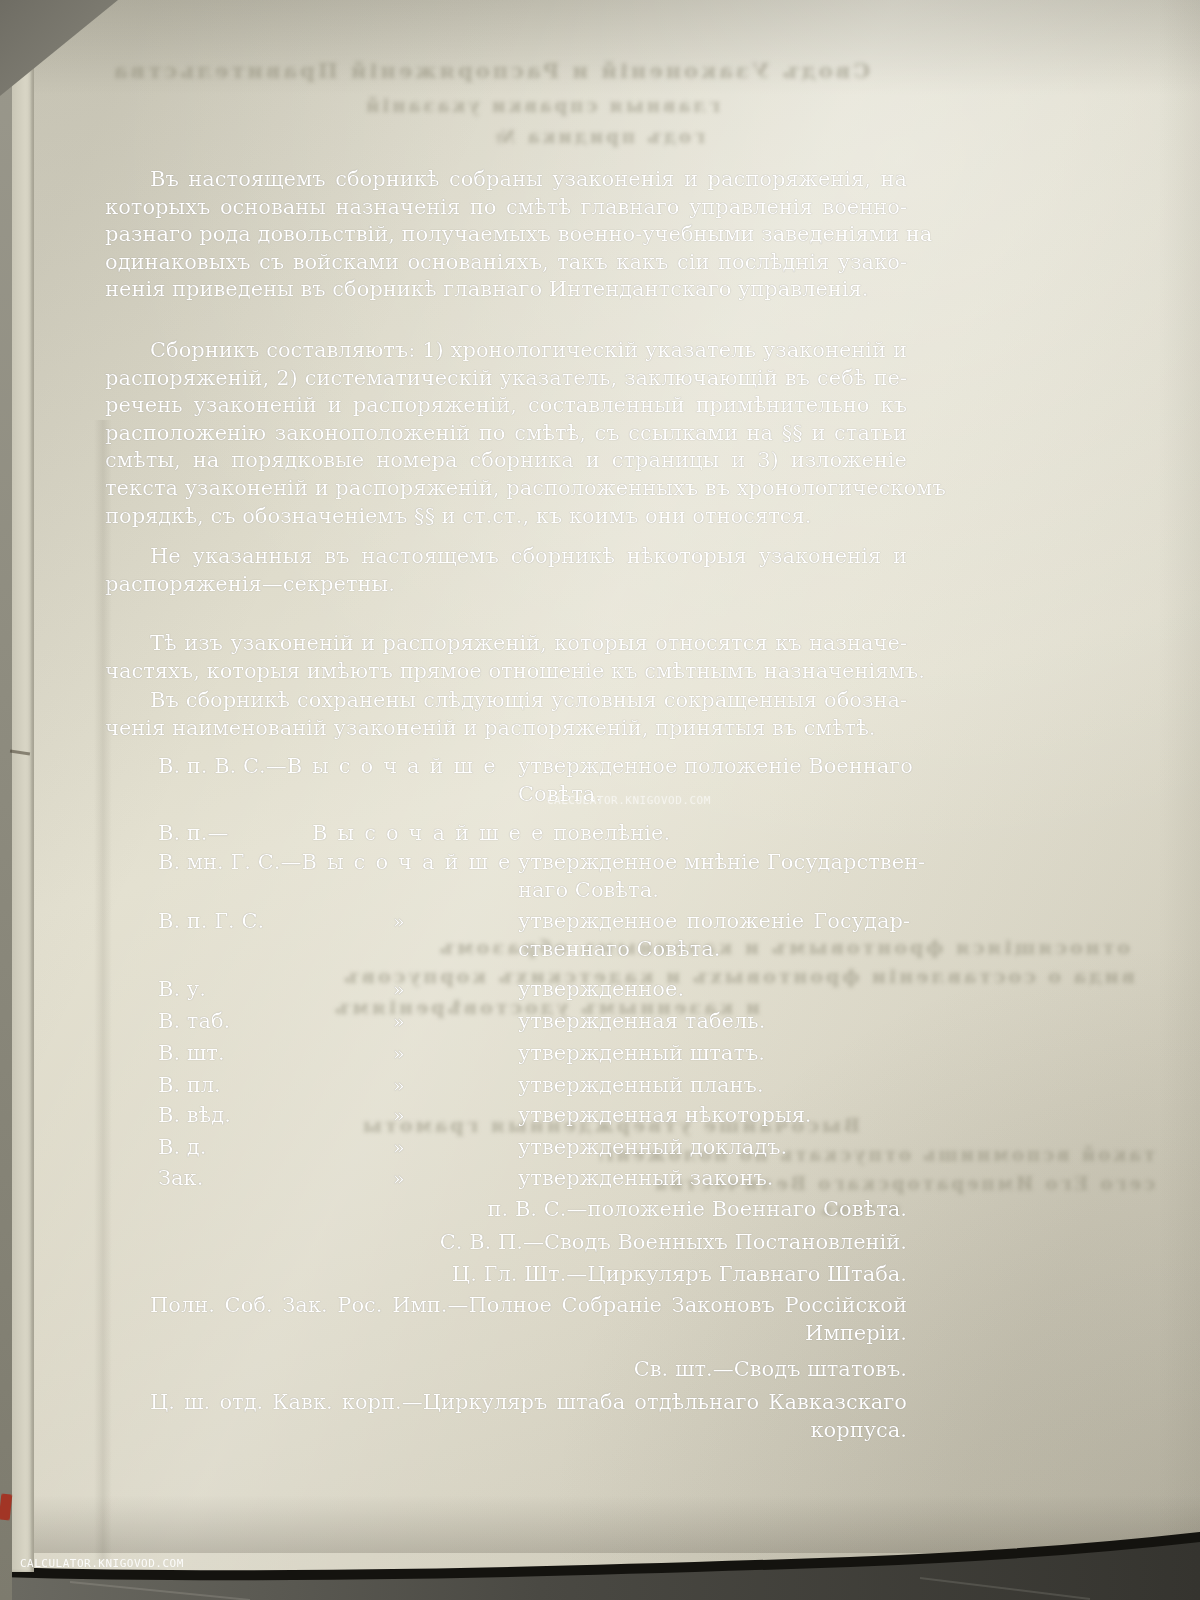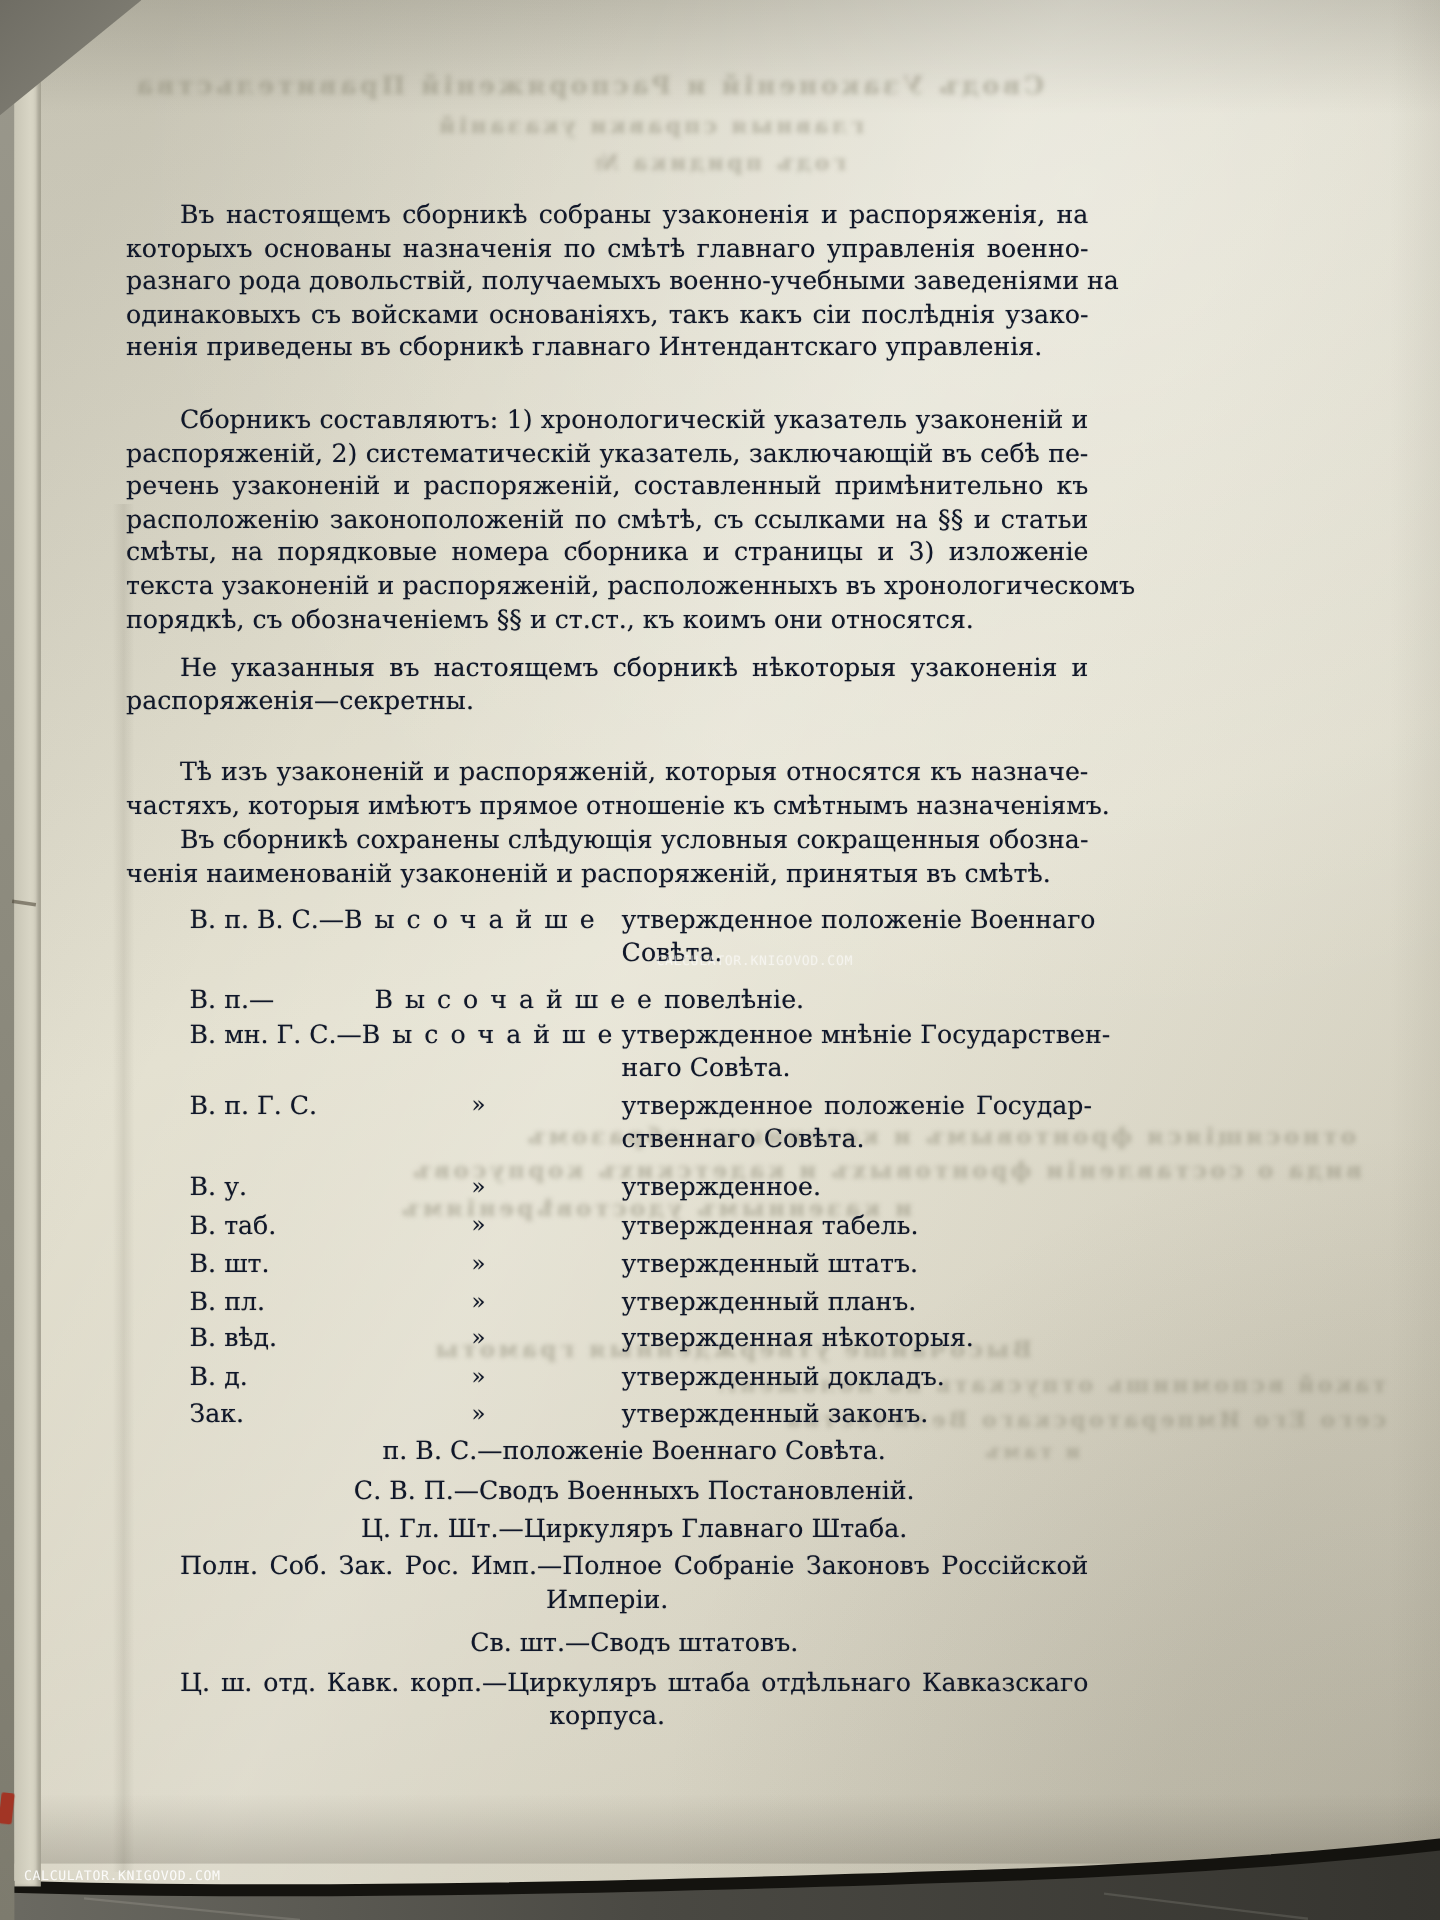--- a/index.html
+++ b/index.html
@@ -18,39 +18,39 @@
       linear-gradient(115deg, rgba(90,87,76,0.10) 8%, rgba(255,255,250,0) 28%,
       rgba(255,255,250,0.22) 46%, rgba(255,255,250,0.10) 58%, rgba(90,87,76,0.07) 85%);}
 
   
   #bleeds{position:absolute;inset:0;z-index:2;}
   .bleed{position:absolute;font-weight:bold;color:#8a8773;opacity:0.5;
          filter:blur(2.3px);transform:scaleX(-1);white-space:nowrap;overflow:hidden;
          letter-spacing:3px;font-family:"DejaVu Serif",serif;}
 
   
-  #content{position:absolute;inset:0;z-index:3;color:#0f172a;
+  #content{position:absolute;inset:0;z-index:3;color:#ffffff;
            text-shadow:0 0 0.8px rgba(52,48,41,0.5);}
   .para{position:absolute;left:105px;width:802px;}
   .pline{font:21px/27.6px "DejaVu Serif",serif;text-align:justify;text-align-last:justify;
          white-space:nowrap;}
   .pline.first{text-indent:45px;}
   .pline.last{text-align-last:left;}
 
   .arow{position:absolute;left:0;width:1200px;height:28px;font:21px/27.6px "DejaVu Serif",serif;}
   .abbr{position:absolute;left:158px;white-space:nowrap;}
   .ls{letter-spacing:10px;}
   .inlinedesc{position:absolute;left:312px;white-space:nowrap;}
   .ditto{position:absolute;left:393px;font-size:19px;}
   .desc{position:absolute;left:518px;width:392px;}
   .dline{font:21px/27.6px "DejaVu Serif",serif;text-align:justify;text-align-last:justify;white-space:nowrap;}
   .dline.last{text-align-last:left;}
 
   .prow{position:absolute;left:105px;width:802px;font:21px/27.6px "DejaVu Serif",serif;}
-  .pl{text-align:center;white-space:nowrap;}
+  .pl{text-align:right;white-space:nowrap;}
   .pl.first{text-indent:45px;}
   .pl.just{text-align:justify;text-align-last:justify;}
 
   
   .crease{position:absolute;left:94px;top:420px;width:18px;height:1140px;z-index:4;
       background:linear-gradient(90deg,rgba(0,0,0,0),rgba(80,75,60,0.11) 50%,rgba(0,0,0,0));}
   .bottom-shade{position:absolute;left:0;top:1495px;width:100%;height:58px;z-index:5;
       background:linear-gradient(rgba(0,0,0,0),rgba(70,64,52,0.22));}
   .right-shade{position:absolute;right:0;top:0;width:42px;height:100%;z-index:4;
       background:linear-gradient(270deg,rgba(120,115,100,0.10),rgba(120,115,100,0));}

